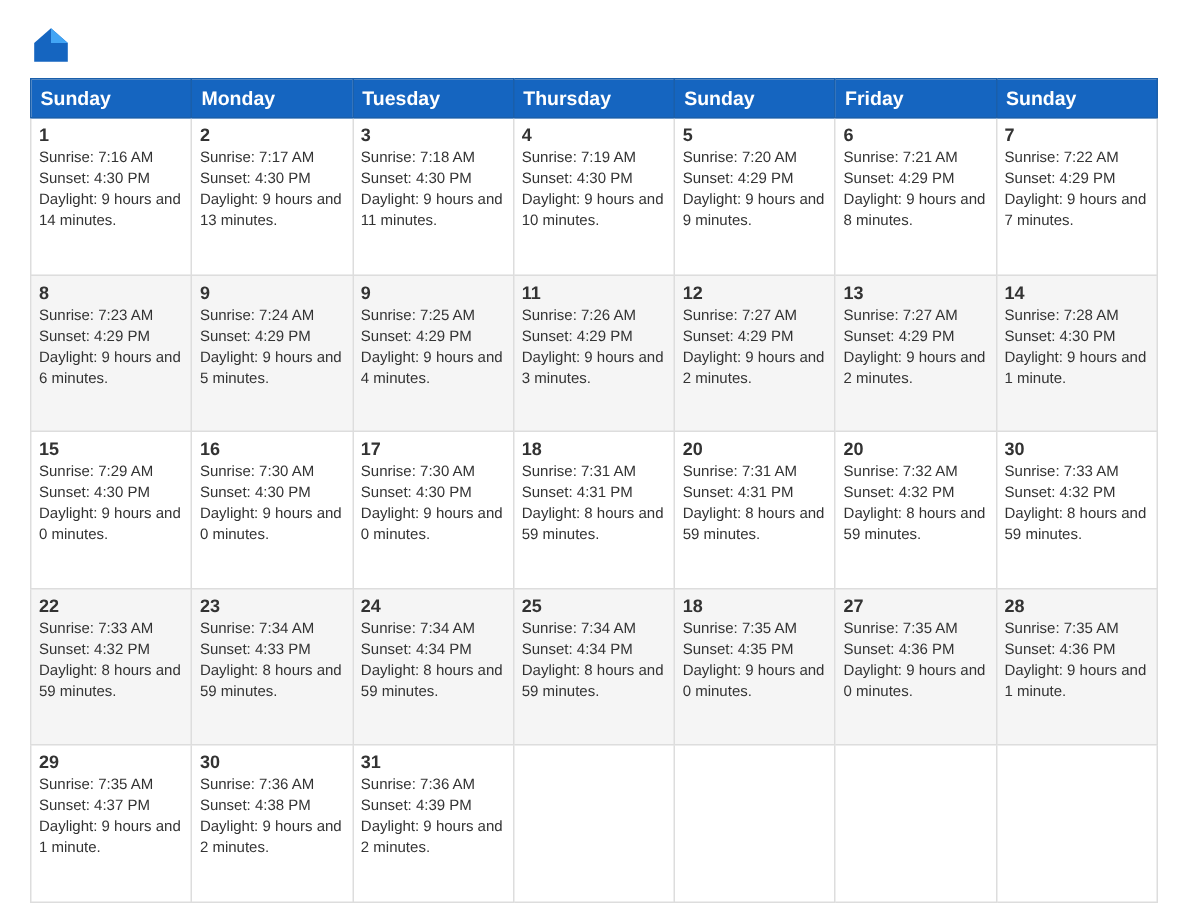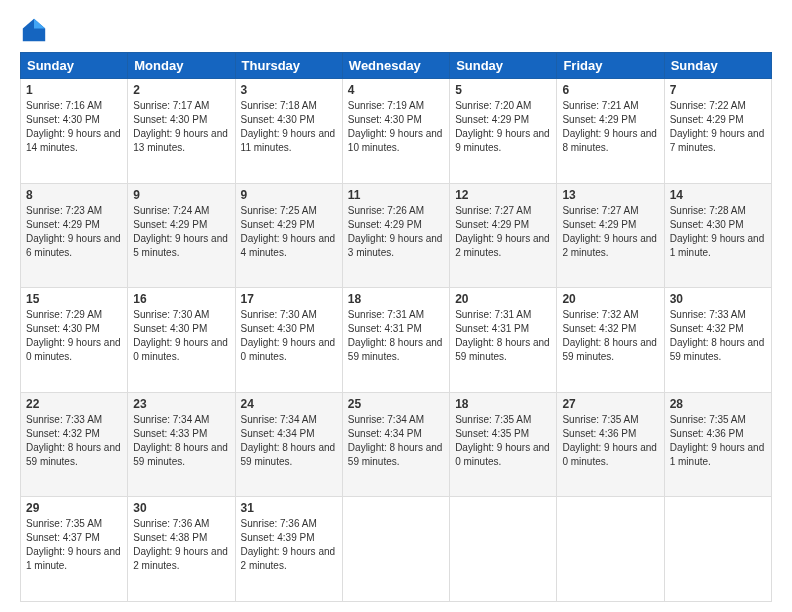--- a/index.html
+++ b/index.html
@@ -114,22 +114,22 @@
       <h1></h1>
       <div class="subtitle"></div>
     </div>
   </div>
 
   <table class="calendar">
     <thead>
       <tr>
       <th>Sunday</th>
           <th>Monday</th>
+          <th>Tuesday</th>
           <th>Thursday</th>
-          <th>Wednesday</th>
           <th>Sunday</th>
           <th>Friday</th>
           <th>Sunday</th>
         </tr>
     </thead>
     <tbody id="calendar-body">
     <tr>
           <td>
           <span class="day-num">1</span>
           <span class="day-info">Sunrise: 7:16 AM<br>Sunset: 4:30 PM<br>Daylight: 9 hours and 14 minutes.</span>

